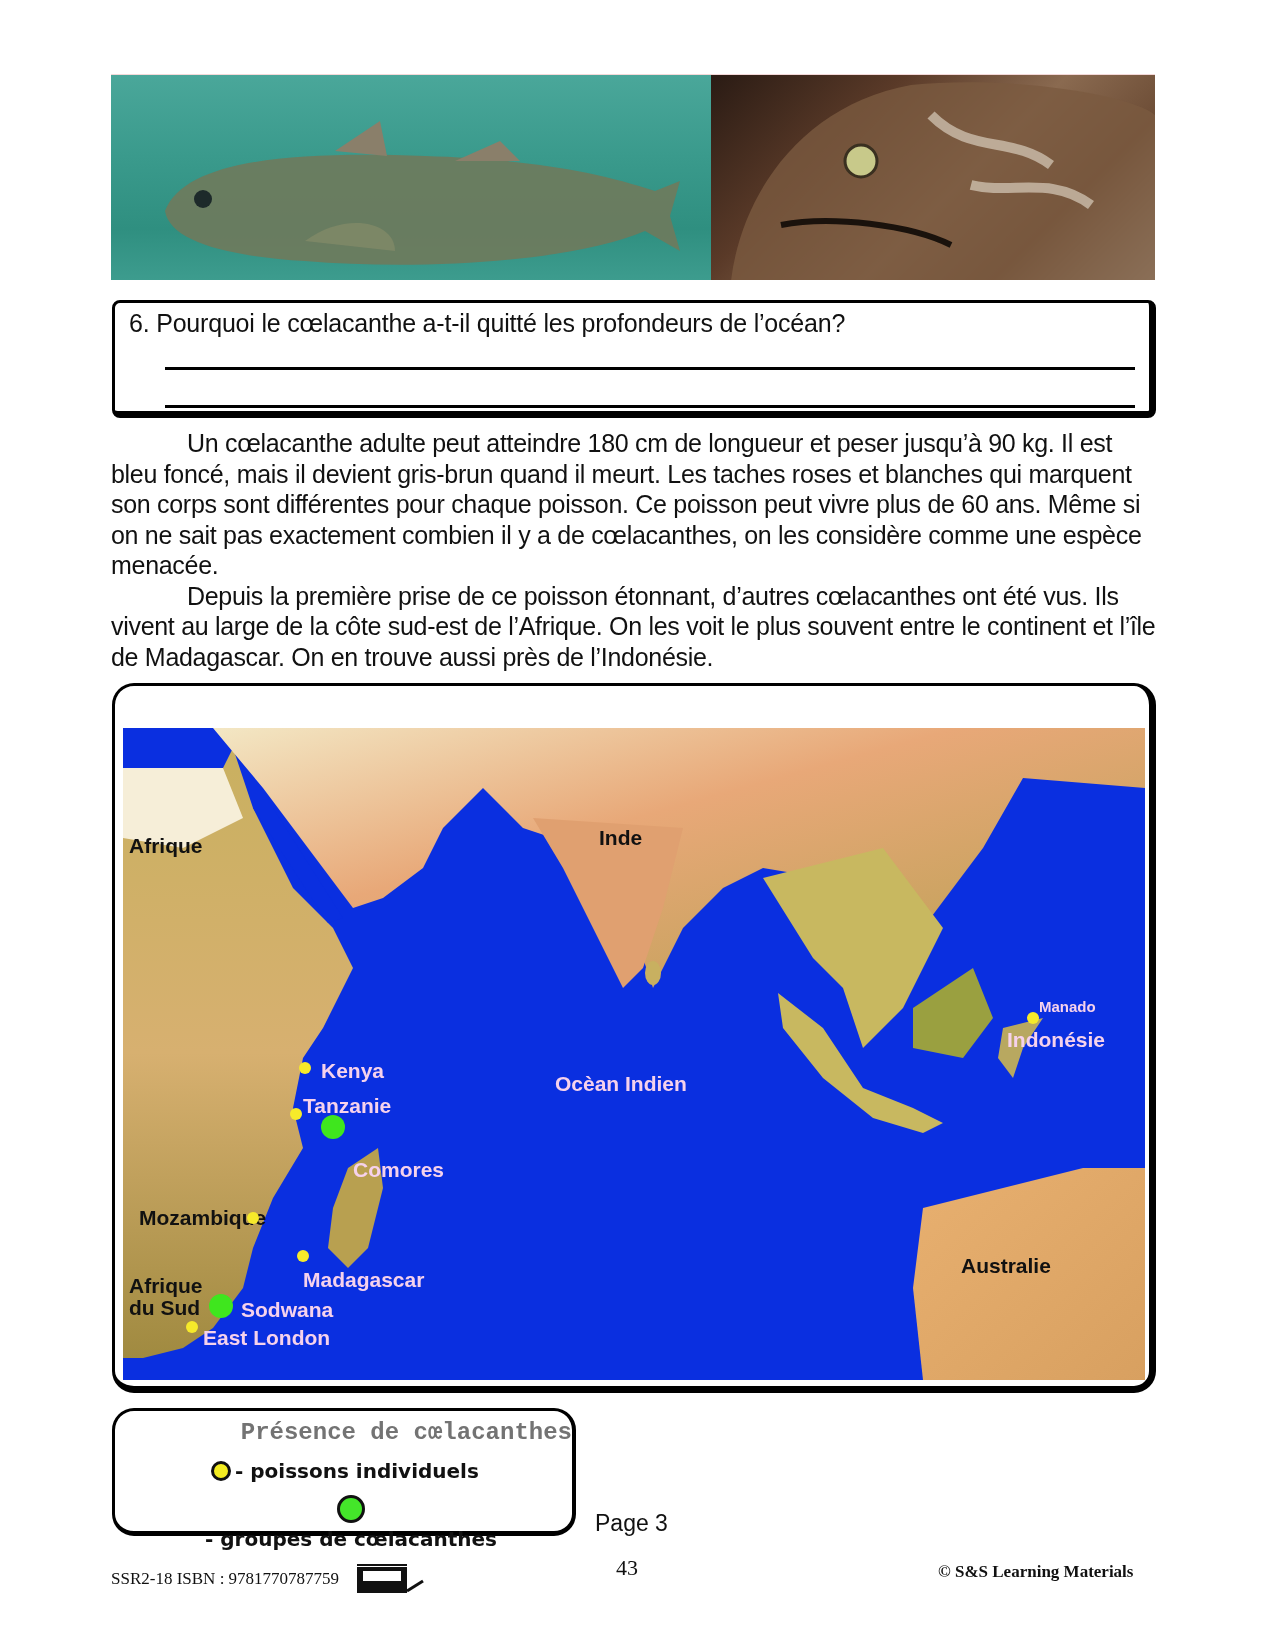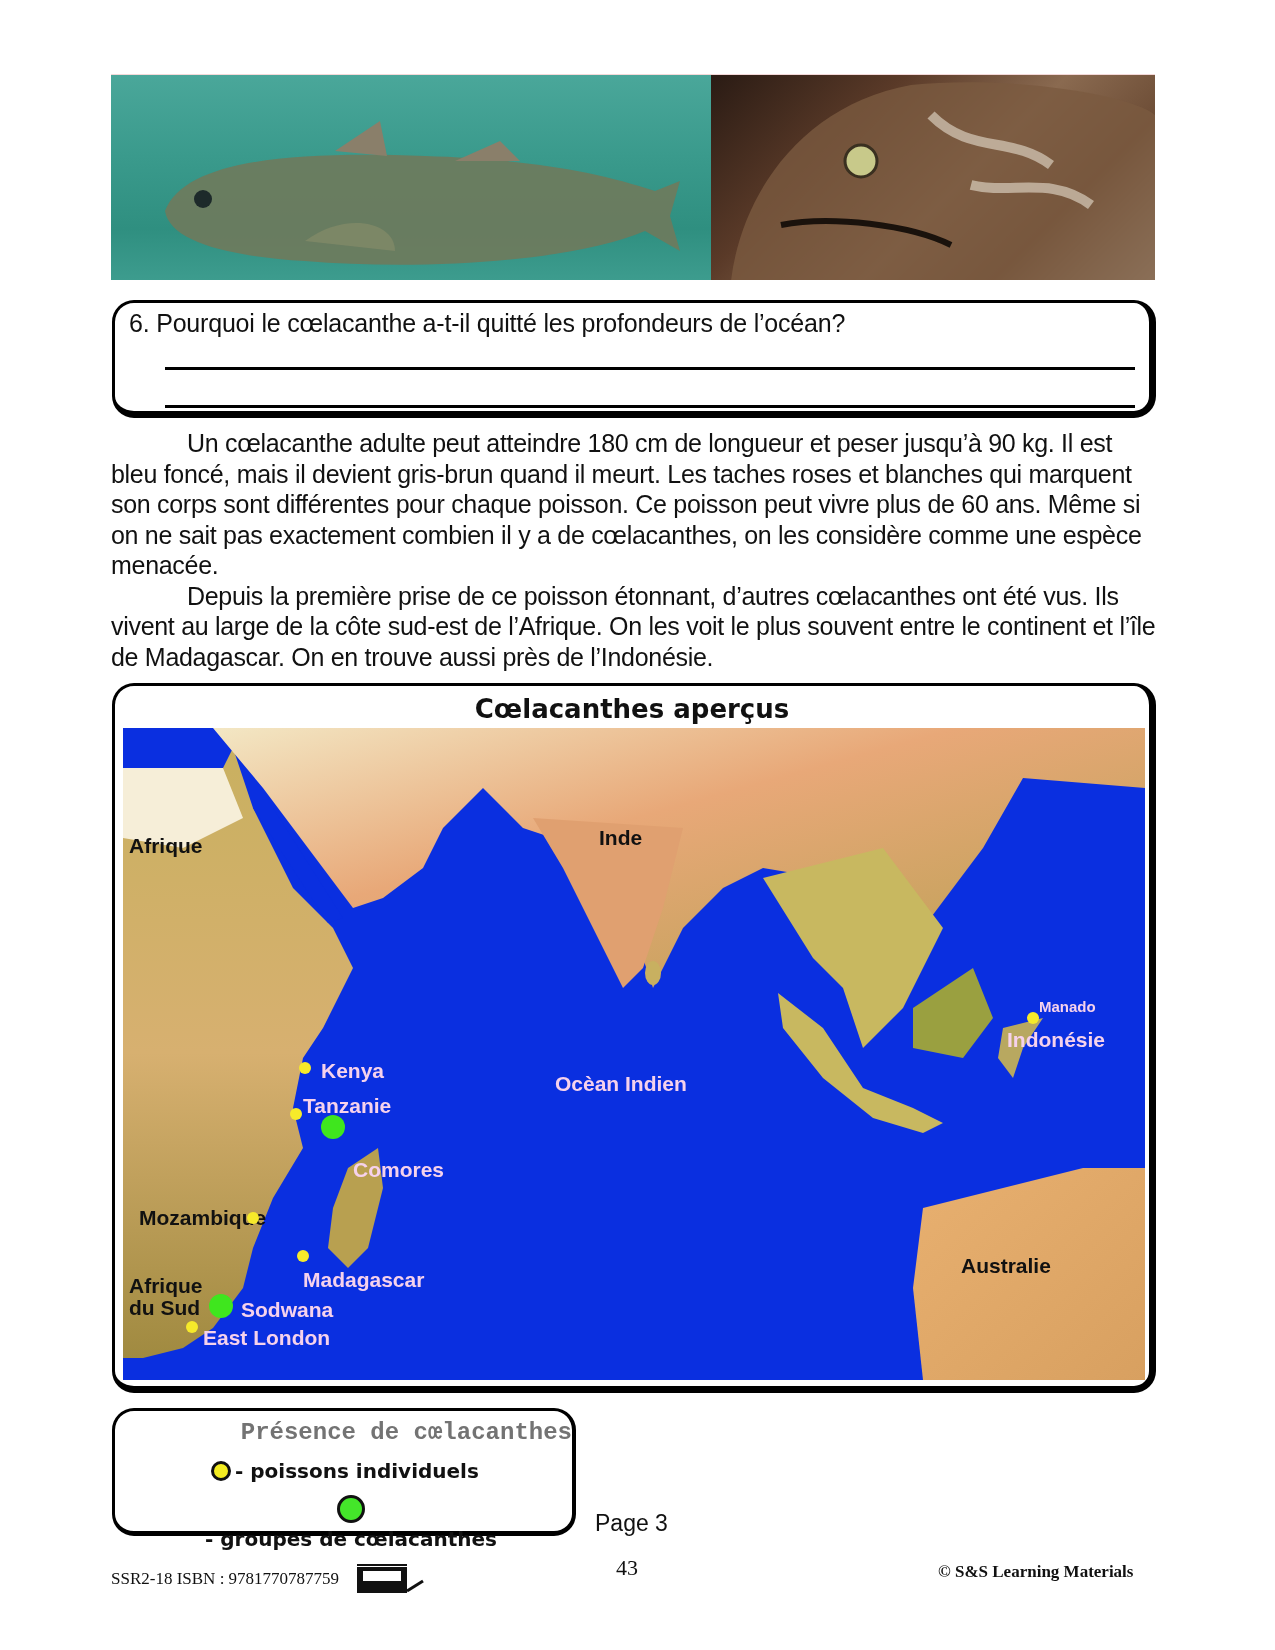--- a/index.html
+++ b/index.html
@@ -14,21 +14,21 @@
     background: linear-gradient(135deg, #2a1b14 0%, #5a3a28 30%, #8a6a50 55%, #6d4d36 75%, #c9c2b4 100%); }
   .fish-left { position: absolute; left: 14px; top: 46px; width: 560px; height: 150px; }
   .fish-right { position: absolute; left: 600px; top: 0; width: 444px; height: 206px; }
   .banner-title { position: absolute; left: 0; right: 0; top: 128px; text-align: center;
     font-family: "DejaVu Sans", sans-serif; font-weight: bold; font-size: 50px; letter-spacing: 1px;
     color: #ffffff; -webkit-text-stroke: 3px #000; paint-order: stroke fill;
     text-shadow: 3px 3px 0 #000; }
 
   
   .qbox { position: absolute; left: 112px; top: 300px; width: 1044px; height: 118px;
-    border: 3px solid #000; border-radius: 22px; border-right-width: 7px; border-bottom-width: 7px; }
+    border: 3px solid #000; border-radius: 8px; border-right-width: 7px; border-bottom-width: 7px; }
   .qtext { position: absolute; left: 14px; top: 6px; font-family: "Liberation Sans", sans-serif;
     font-size: 25px; color: #111; letter-spacing: -0.2px; }
   .qline { position: absolute; left: 50px; width: 970px; height: 3px; background: #000; }
   .qline.l1 { top: 64px; }
   .qline.l2 { top: 102px; }
 
   
   .body-text { position: absolute; left: 111px; top: 428px; width: 1050px;
     font-family: "Liberation Sans", sans-serif; font-size: 25px; line-height: 30.5px; color: #111;
     letter-spacing: -0.3px; }
@@ -97,21 +97,20 @@
   <div class="qline l1"></div>
   <div class="qline l2"></div>
 </div>
 
 <div class="body-text">
   <p>Un cœlacanthe adulte peut atteindre 180 cm de longueur et peser jusqu’à 90 kg. Il est bleu foncé, mais il devient gris-brun quand il meurt. Les taches roses et blanches qui marquent son corps sont différentes pour chaque poisson. Ce poisson peut vivre plus de 60 ans. Même si on ne sait pas exactement combien il y a de cœlacanthes, on les considère comme une espèce menacée.</p>
   <p>Depuis la première prise de ce poisson étonnant, d’autres cœlacanthes ont été vus. Ils vivent au large de la côte sud-est de l’Afrique. On les voit le plus souvent entre le continent et l’île de Madagascar. On en trouve aussi près de l’Indonésie.</p>
 </div>
 
 <div class="mapbox">
-  <div class="map-title">Cœlacanthes aperçus</div>
   <div class="map">
     <svg width="1022" height="652" viewBox="0 0 1022 652">
       <defs>
         <linearGradient id="land1" x1="0" y1="0" x2="1" y2="1">
           <stop offset="0" stop-color="#f3e7c4"></stop>
             <stop offset="0.4" stop-color="#e8a878"></stop>
             <stop offset="1" stop-color="#b6a050"></stop>
         </linearGradient>
         <linearGradient id="land2" x1="0" y1="0" x2="0" y2="1">
           <stop offset="0" stop-color="#c9b060"></stop>

